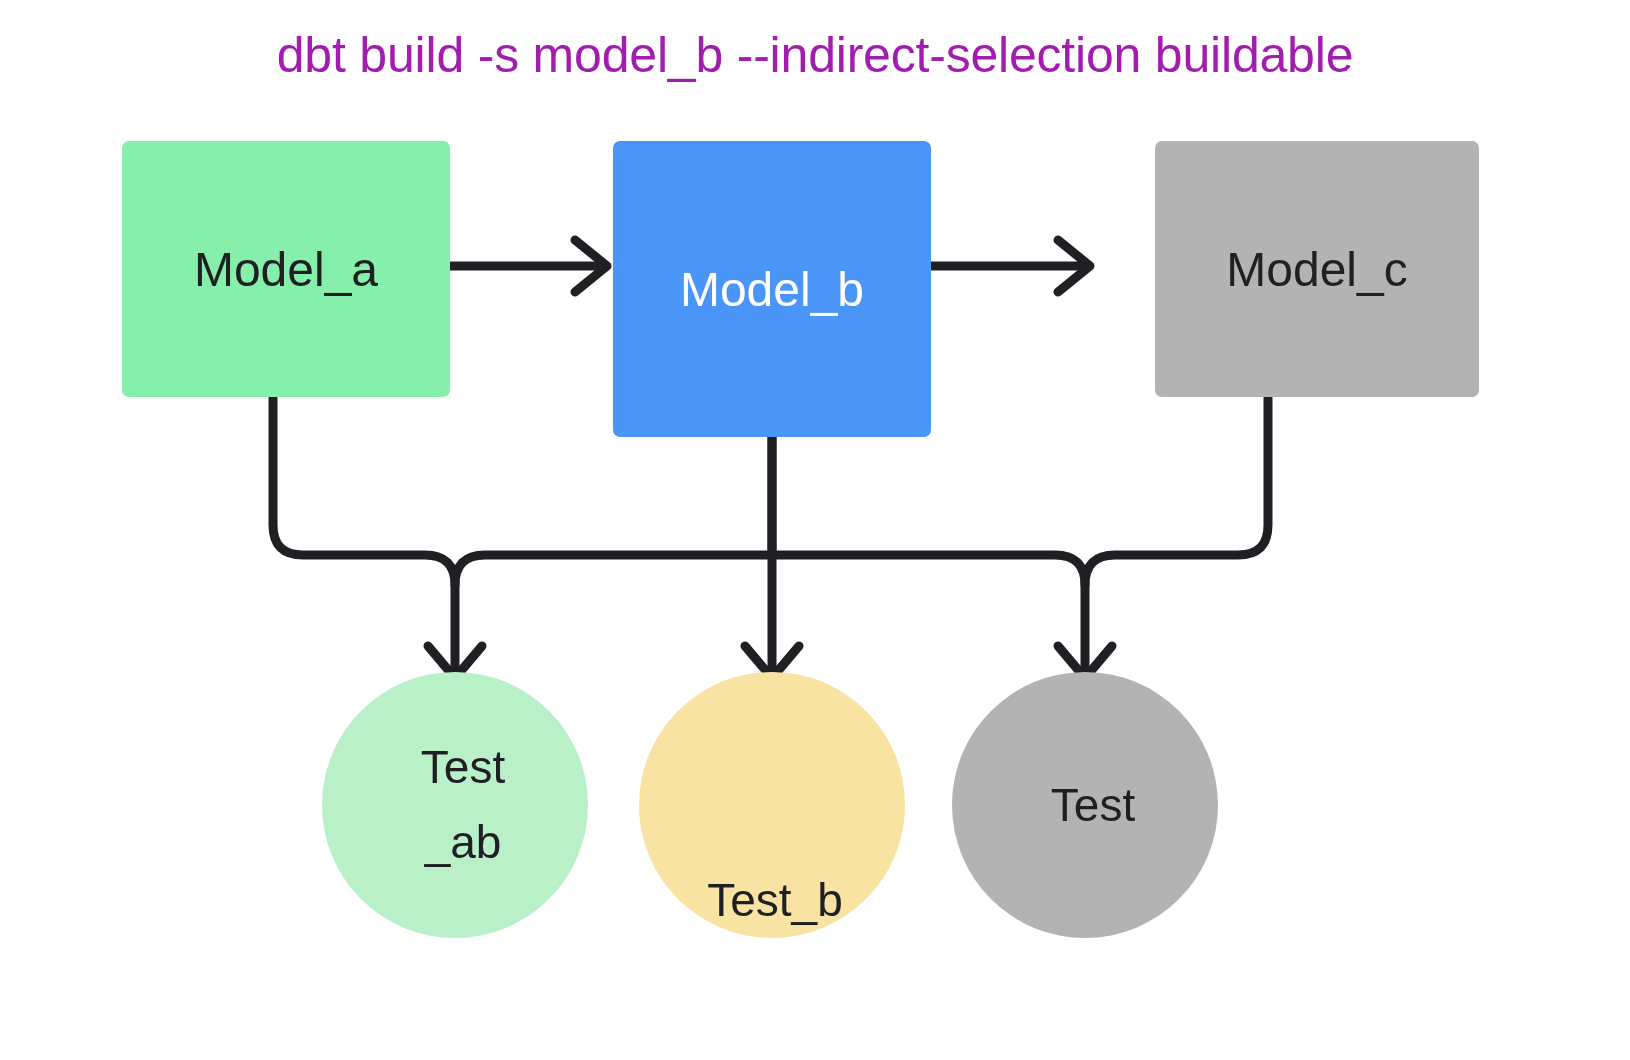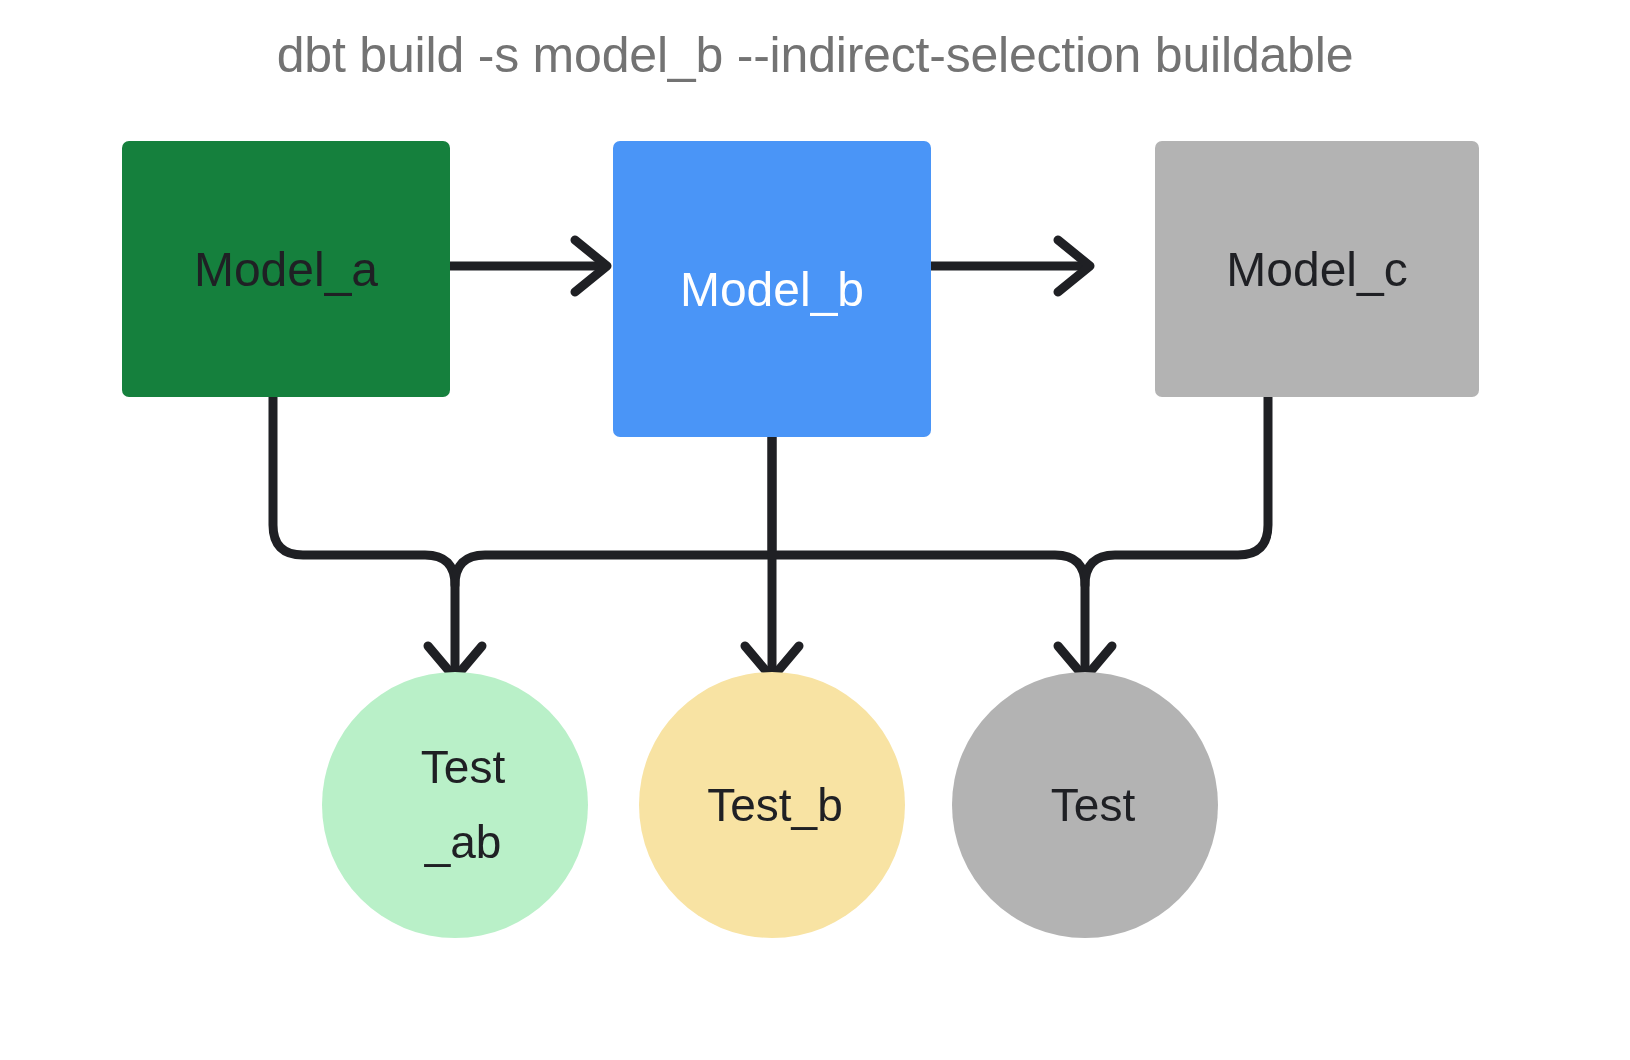--- a/index.html
+++ b/index.html
@@ -27,21 +27,21 @@
     height: 1060px;
     pointer-events: none;
   }
   .title {
     position: absolute;
     left: 0;
     top: 26px;
     width: 1630px;
     text-align: center;
     font-size: 50px;
-    color: #737373;
+    color: #a21caf;
     letter-spacing: -0.2px;
     white-space: nowrap;
   }
   .node-box {
     position: absolute;
     border-radius: 7px;
     display: flex;
     align-items: center;
     justify-content: center;
     font-size: 48px;
@@ -94,38 +94,38 @@
       <path d="M 772 555 L 1055 555 Q 1085 555 1085 585 L 1085 690"></path>
 
       <path d="M 1268 397 L 1268 525 Q 1268 555 1238 555 L 1115 555 Q 1085 555 1085 585"></path>
 
       <path d="M 428 646 L 455 678 L 482 646"></path>
       <path d="M 745 646 L 772 678 L 799 646"></path>
       <path d="M 1058 646 L 1085 678 L 1112 646"></path>
     </g>
   </svg>
 
-  <div class="node-box" style="left:122px; top:141px; width:328px; height:256px; background:#15803d; color:#1f2024;">
+  <div class="node-box" style="left:122px; top:141px; width:328px; height:256px; background:#86efac; color:#1f2024;">
     <span>Model_a</span>
   </div>
 
   <div class="node-box" style="left:613px; top:141px; width:318px; height:296px; background:#4a95f7; color:#ffffff;">
     <span>Model_b</span>
   </div>
 
   <div class="node-box" style="left:1155px; top:141px; width:324px; height:256px; background:#b3b3b3; color:#1f2024;">
     <span>Model_c</span>
   </div>
 
   <div class="node-circle" style="left:322px; top:672px; width:266px; height:266px; background:#b9f0c8; color:#1f2024;">
     <span class="cline">Test</span>
     <span class="cline">_ab</span>
   </div>
 
-  <div class="node-circle single" style="left:639px; top:672px; width:266px; height:266px; background:#f8e3a3; color:#1f2024;">
+  <div class="node-circle single" style="left:639px; top:672px; width:266px; height:266px; background:#f8e3a3; color:#1f2024;justify-content:flex-end;">
     <span class="cline">Test_b</span>
   </div>
 
   <div class="node-circle" style="left:952px; top:672px; width:266px; height:266px; background:#b3b3b3; color:#1f2024;">
     <span class="cline">Test</span>
   </div>
 
 </div>
 
 </body></html>

